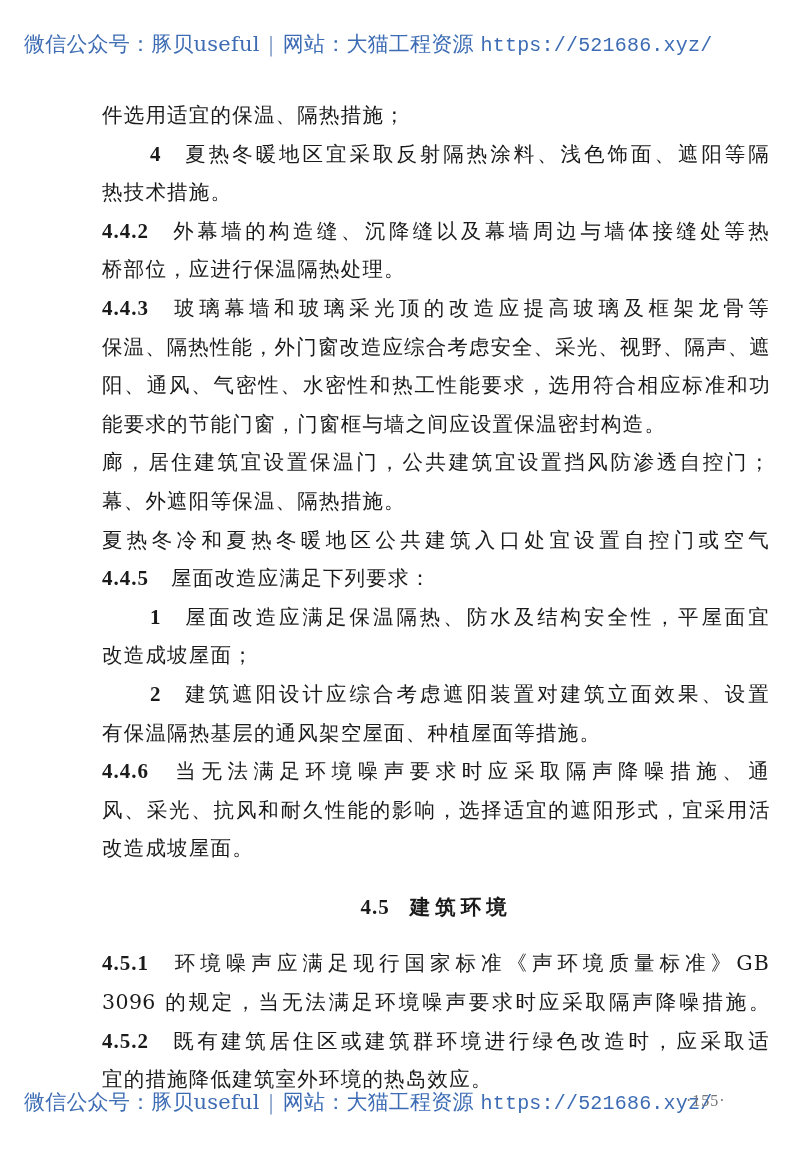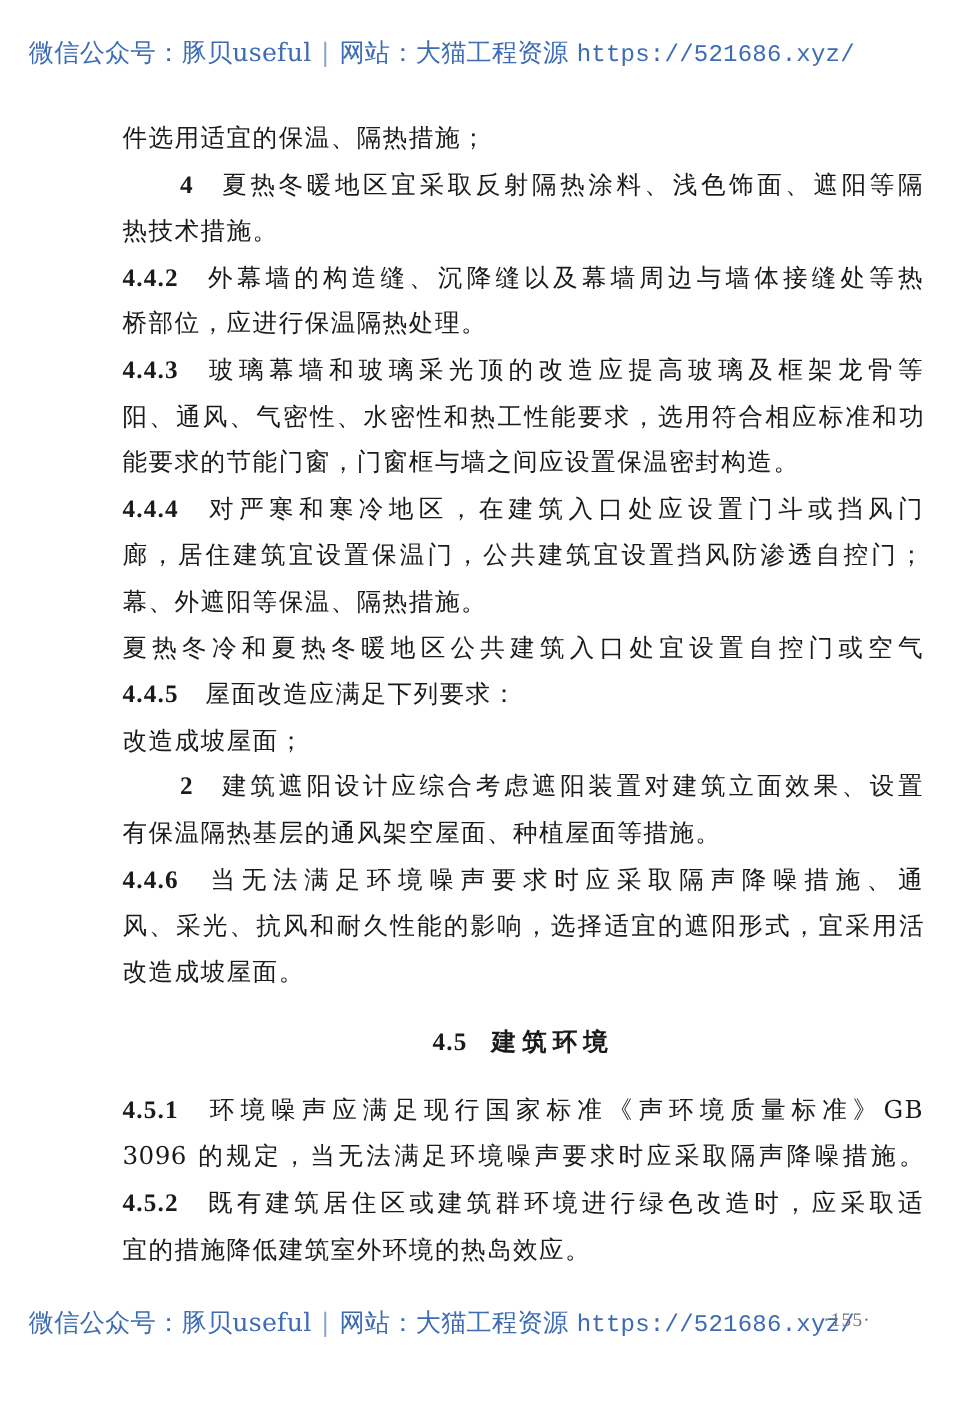--- a/index.html
+++ b/index.html
@@ -35,29 +35,30 @@
 <div class="page">
   <div class="line last">件选用适宜的保温、隔热措施；</div>
 
   <div class="line indent"><span class="num">4</span><span>夏热冬暖地区宜采取反射隔热涂料、浅色饰面、遮阳等隔</span></div>
   <div class="line last">热技术措施。</div>
 
   <div class="line"><span class="num">4.4.2</span><span>外幕墙的构造缝、沉降缝以及幕墙周边与墙体接缝处等热</span></div>
   <div class="line last">桥部位，应进行保温隔热处理。</div>
 
   <div class="line"><span class="num">4.4.3</span><span>玻璃幕墙和玻璃采光顶的改造应提高玻璃及框架龙骨等</span></div>
+  <div class="line" style="letter-spacing:0.2px">保温、隔热性能，外门窗改造应综合考虑安全、采光、视野、隔声、遮</div>
   <div class="line" style="letter-spacing:0.2px">阳、通风、气密性、水密性和热工性能要求，选用符合相应标准和功</div>
   <div class="line last">能要求的节能门窗，门窗框与墙之间应设置保温密封构造。</div>
 
-  <div class="line"><span class="num">4.4.4</span><span>对严寒和寒冷地区，在建筑入口处应设置门斗或挡风门</span></div>
   <div class="line" style="letter-spacing:0.4px">廊，居住建筑宜设置保温门，公共建筑宜设置挡风防渗透自控门；</div>
   <div class="line last">幕、外遮阳等保温、隔热措施。</div>
   <div class="line">夏热冬冷和夏热冬暖地区公共建筑入口处宜设置自控门或空气</div>
 
   <div class="line last"><span class="num">4.4.5</span><span>屋面改造应满足下列要求：</span></div>
+  <div class="line indent"><span class="num">1</span><span>屋面改造应满足保温隔热、防水及结构安全性，平屋面宜</span></div>
   <div class="line last">改造成坡屋面；</div>
   <div class="line indent"><span class="num">2</span><span>建筑遮阳设计应综合考虑遮阳装置对建筑立面效果、设置</span></div>
   <div class="line last">有保温隔热基层的通风架空屋面、种植屋面等措施。</div>
 
   <div class="line"><span class="num">4.4.6</span><span>当无法满足环境噪声要求时应采取隔声降噪措施、通</span></div>
   <div class="line" style="letter-spacing:0.4px">风、采光、抗风和耐久性能的影响，选择适宜的遮阳形式，宜采用活</div>
   <div class="line last">改造成坡屋面。</div>
 
   <div class="line section-title"><span class="num">4.5</span><span>建筑环境</span></div>
 

